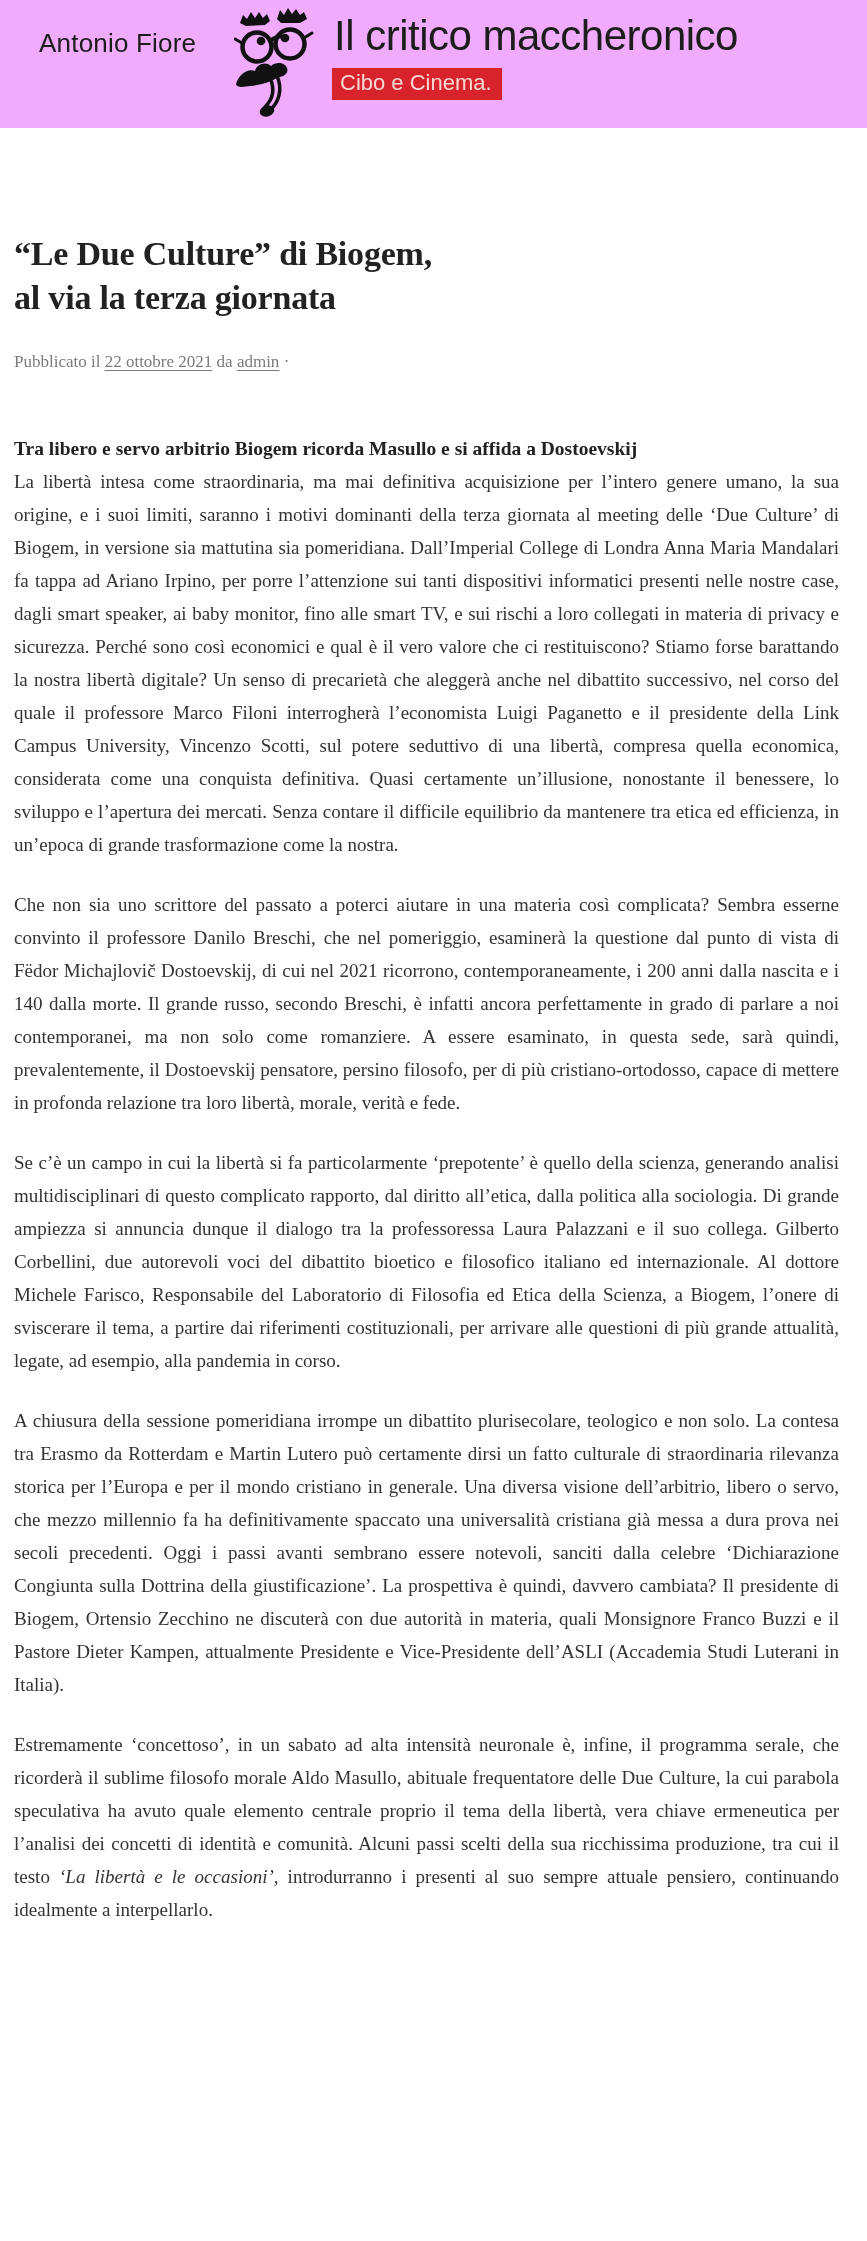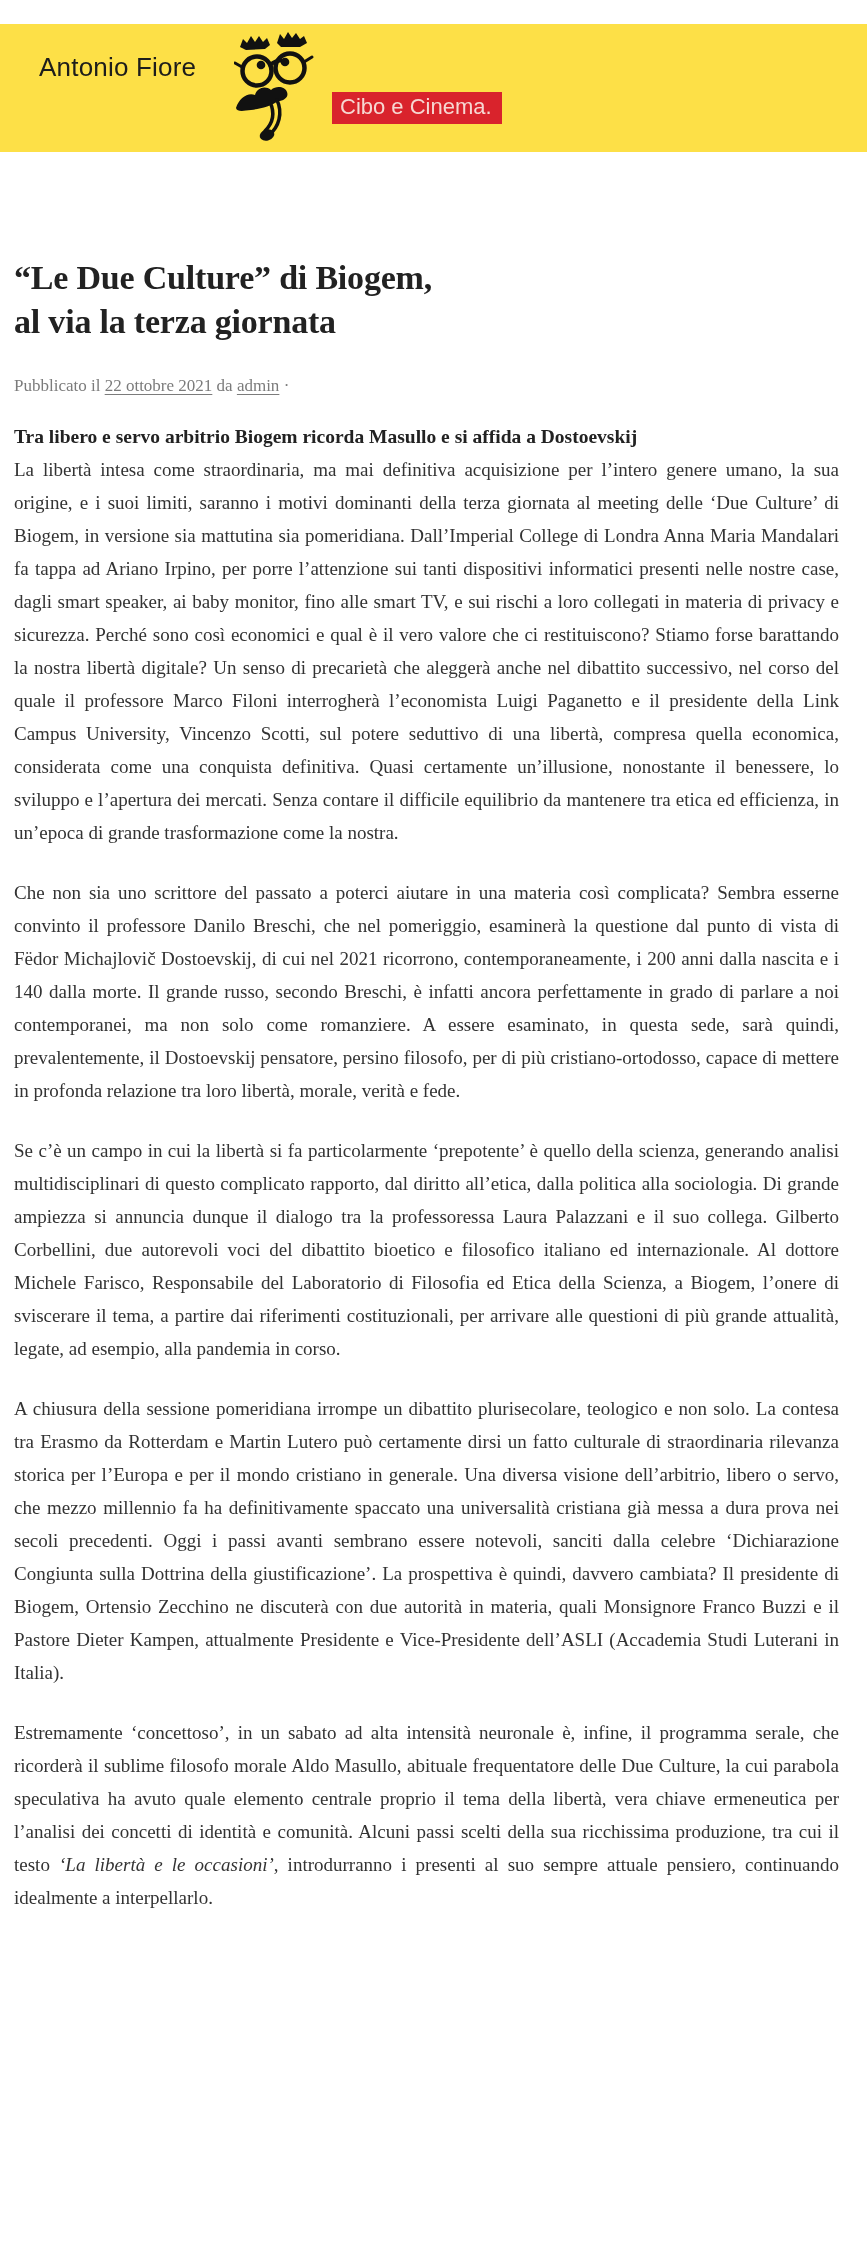--- a/index.html
+++ b/index.html
@@ -7,23 +7,22 @@
     width: 867px;
     min-height: 2241px;
     font-family: "Liberation Serif", "DejaVu Serif", serif;
     color: #333333;
   }
 
   
   .site-header {
     position: relative;
     height: 128px;
-    background: #fde047;
+    background: #f0abfc;
     font-family: "Liberation Sans", "DejaVu Sans", sans-serif;
-    margin-top: 24px;
   }
   .author-name {
     position: absolute;
     left: 39px; top: 28px;
     font-size: 26px;
     letter-spacing: 0.2px;
     color: #1d1d1b;
     white-space: nowrap;
   }
   .logo {
@@ -82,21 +81,21 @@
     text-underline-offset: 3px;
     cursor: pointer;
   }
   .intro-note {
     margin: 34px 0 0 0;
     font-style: italic;
     font-size: 19.5px;
     color: #3a3a3a;
   }
   .lead-heading {
-    margin: 24px 0 0 0;
+    margin: 60px 0 0 0;
     font-size: 19.5px;
     line-height: 33px;
     font-weight: 700;
     color: #222222;
   }
   .body-par {
     margin: 0 0 27px 0;
     font-size: 19px;
     line-height: 33px;
     text-align: justify;
@@ -131,20 +130,21 @@
         <circle cx="51" cy="32" r="4.3" fill="#111"></circle>
 
         <path d="M2 78 C5 68 14 62 21 65 C23 58 31 55 37 60 C43 55 51 57 53 62 C55 67 50 71 44 71 C38 76 26 79 17 80 C9 81 3 82 2 78 Z" fill="#111"></path>
 
         <path d="M36 72 C41 83 39 93 31 101" stroke="#111" stroke-width="3.5" fill="none" stroke-linecap="round"></path>
         <path d="M43 70 C49 83 45 97 35 105" stroke="#111" stroke-width="3.5" fill="none" stroke-linecap="round"></path>
         <ellipse cx="33" cy="105" rx="7.5" ry="5.5" fill="#111" transform="rotate(-18 33 105)"></ellipse>
       </svg>
     </div>
 
+    <h1 class="site-title">Il critico maccheronico</h1>
 
     <div class="banner" style="background-color: rgb(217, 35, 44);">Cibo e Cinema.</div>
 
   </header>
 
   <main class="article">
 
     <h2 class="post-title">“Le Due Culture” di Biogem,
 al via la terza giornata</h2>
 

